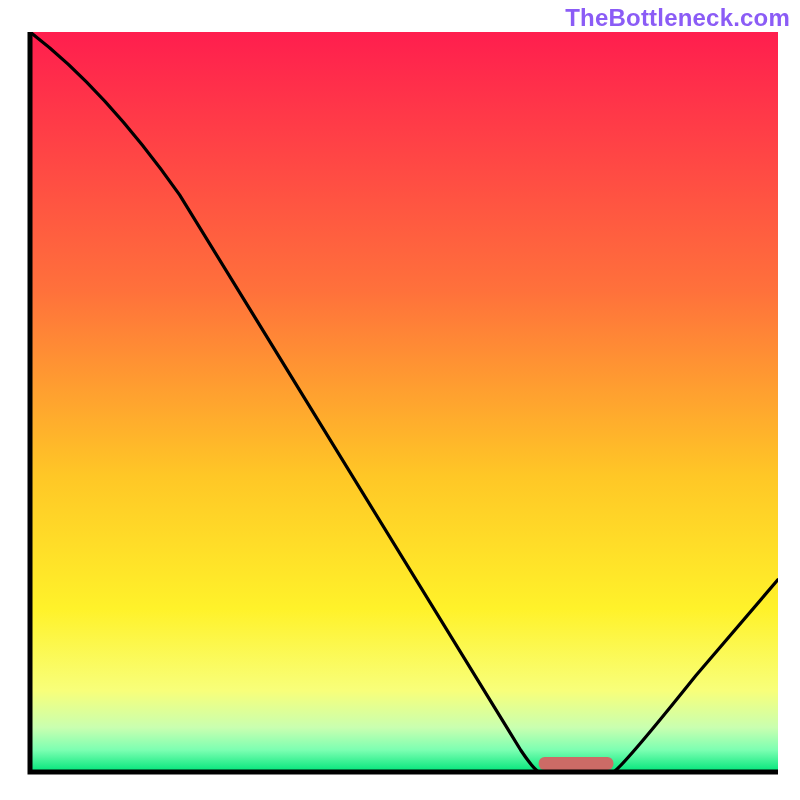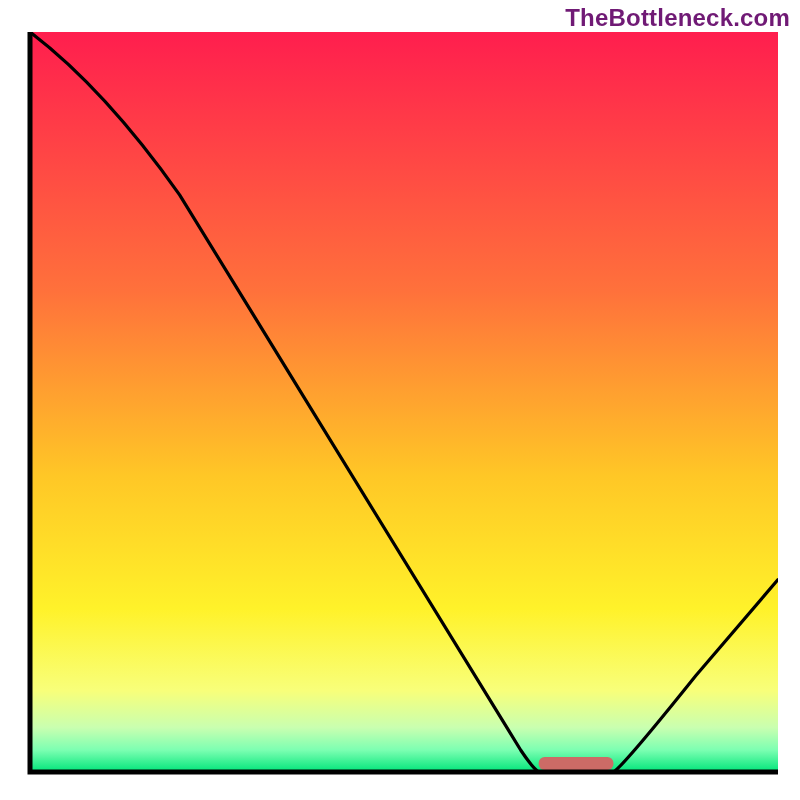--- a/index.html
+++ b/index.html
@@ -14,21 +14,21 @@
     position: relative;
     width: 800px;
     height: 800px;
   }
   .watermark {
     position: absolute;
     top: 4px;
     right: 10px;
     font-size: 24px;
     font-weight: 600;
-    color: #701a75;
+    color: #8b5cf6;
     letter-spacing: 0.2px;
   }
   .plot-wrap {
     position: absolute;
     left: 22px;
     top: 32px;
     width: 756px;
     height: 748px;
   }
   svg.plot {

